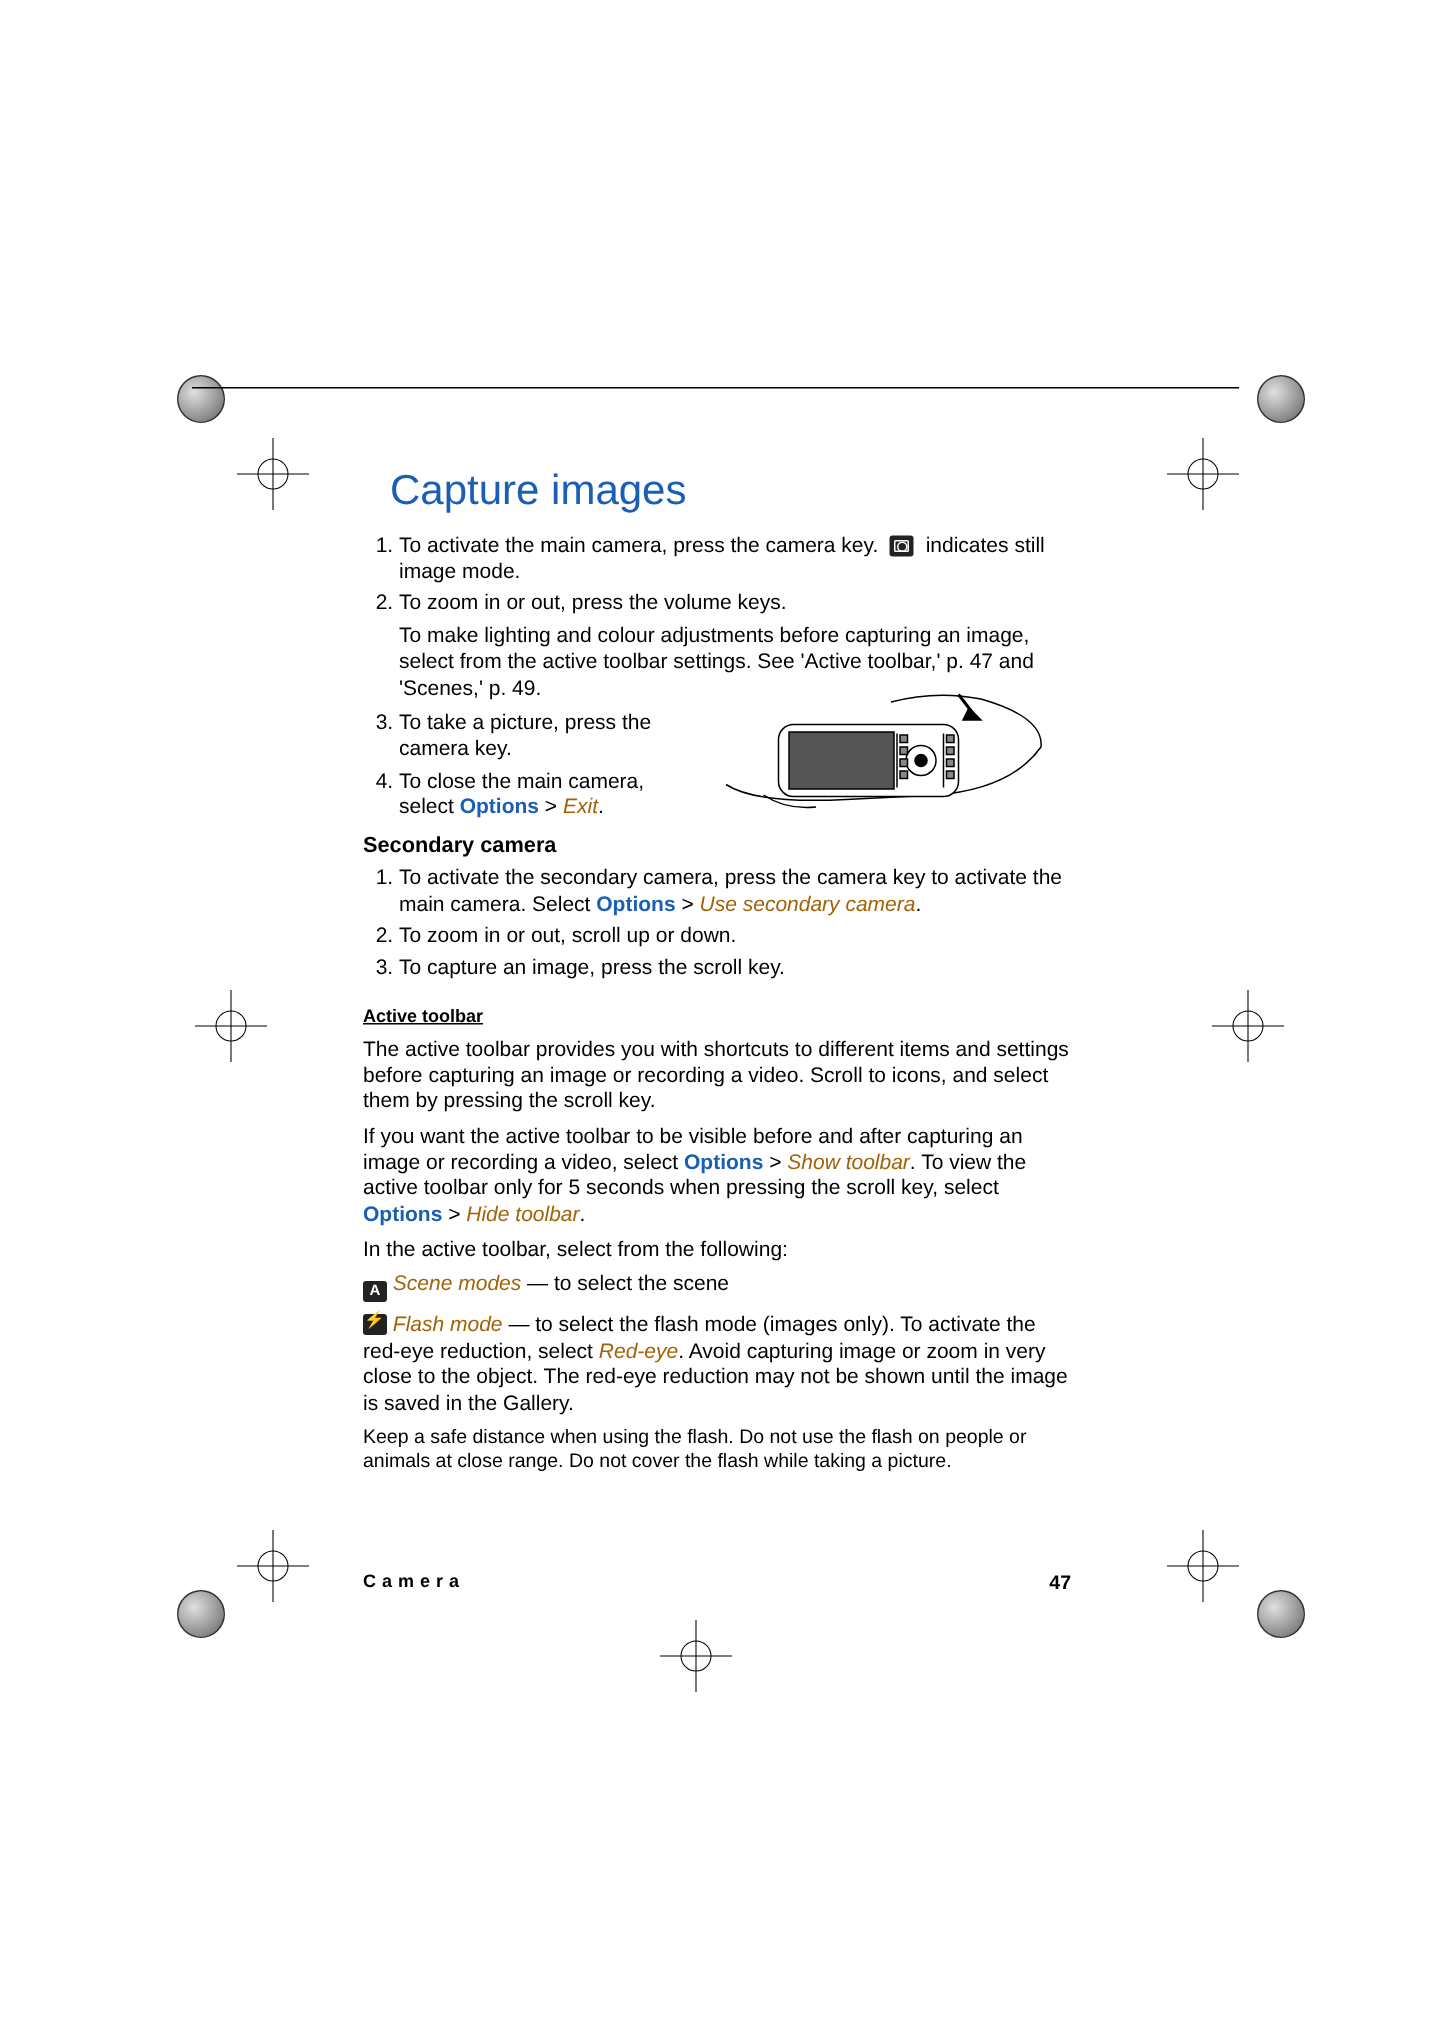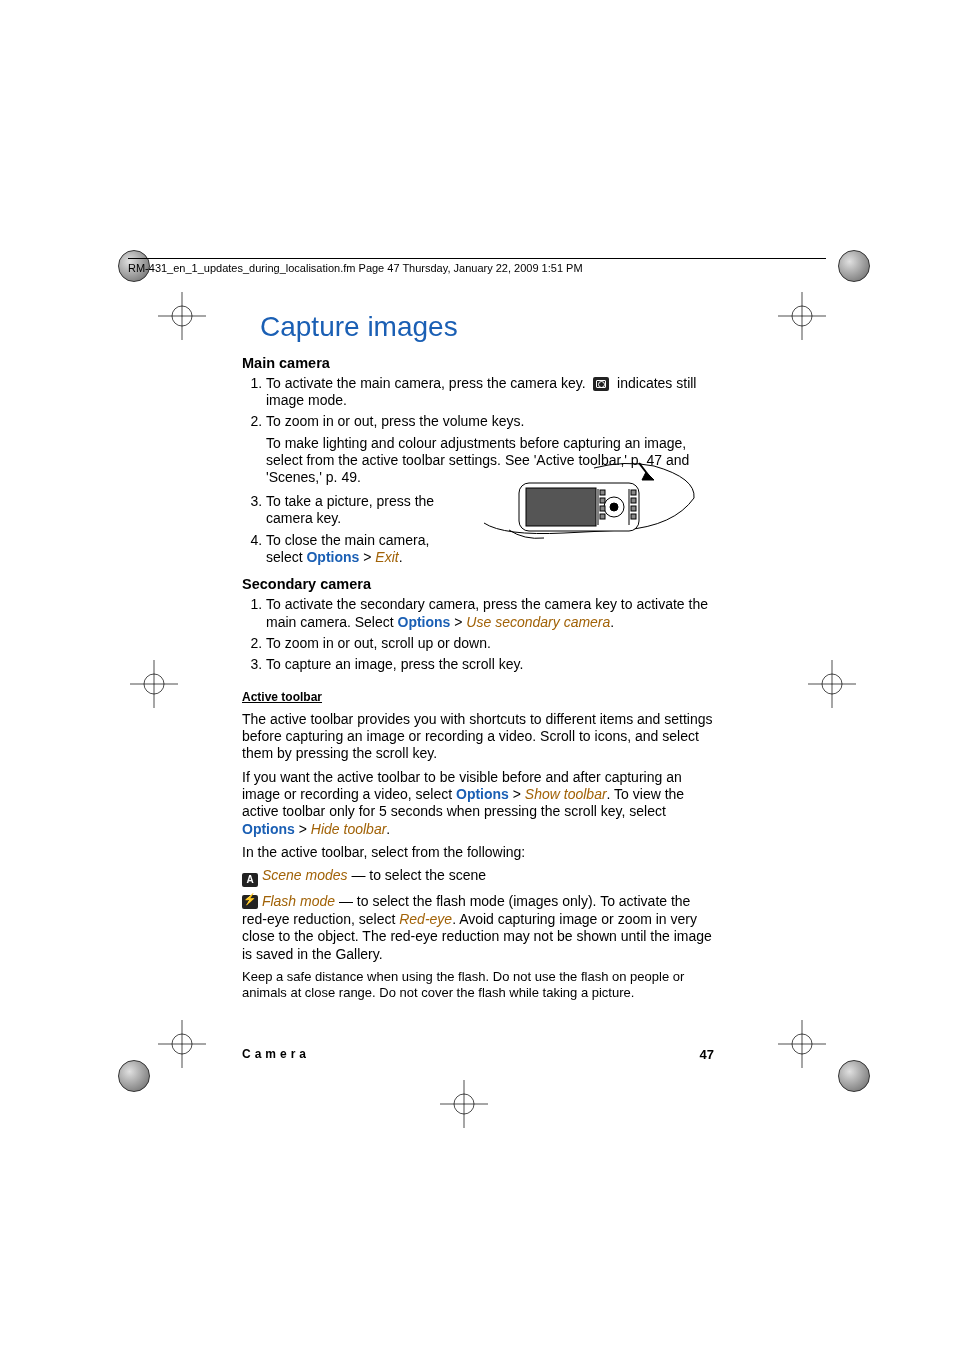--- a/index.html
+++ b/index.html
@@ -225,26 +225,24 @@
   </div>
   <div class="regmark" style="top:1080px; left:440px;">
     <svg width="48" height="48">
         <circle cx="24" cy="24" r="10" fill="none" stroke="#000" stroke-width="0.7"></circle>
         <line x1="24" y1="0" x2="24" y2="48" stroke="#000" stroke-width="0.7"></line>
         <line x1="0" y1="24" x2="48" y2="24" stroke="#000" stroke-width="0.7"></line>
       </svg>
   </div>
 
   <div class="header-line"></div>
-  <div class="header-text">RM-431_en_1_updates_during_localisation.fm  Page 47  Thursday, January 22, 2009  1:51 PM</div>
 
   <div class="content">
     <h2 class="section">Capture images</h2>
 
-    <div class="subhead">Main camera</div>
     <ol class="steps">
       <li>
         <span>To activate the main camera, press the camera key.</span>
         &nbsp;<span class="inline-icon camera"></span>&nbsp;
         <span>indicates still image mode.</span>
       </li>
       <li>
         <span>To zoom in or out, press the volume keys.</span>
         <div class="sub-p">To make lighting and colour adjustments before capturing an image, select from the active toolbar settings. See 'Active toolbar,' p. 47 and 'Scenes,' p. 49.</div>
       </li>

